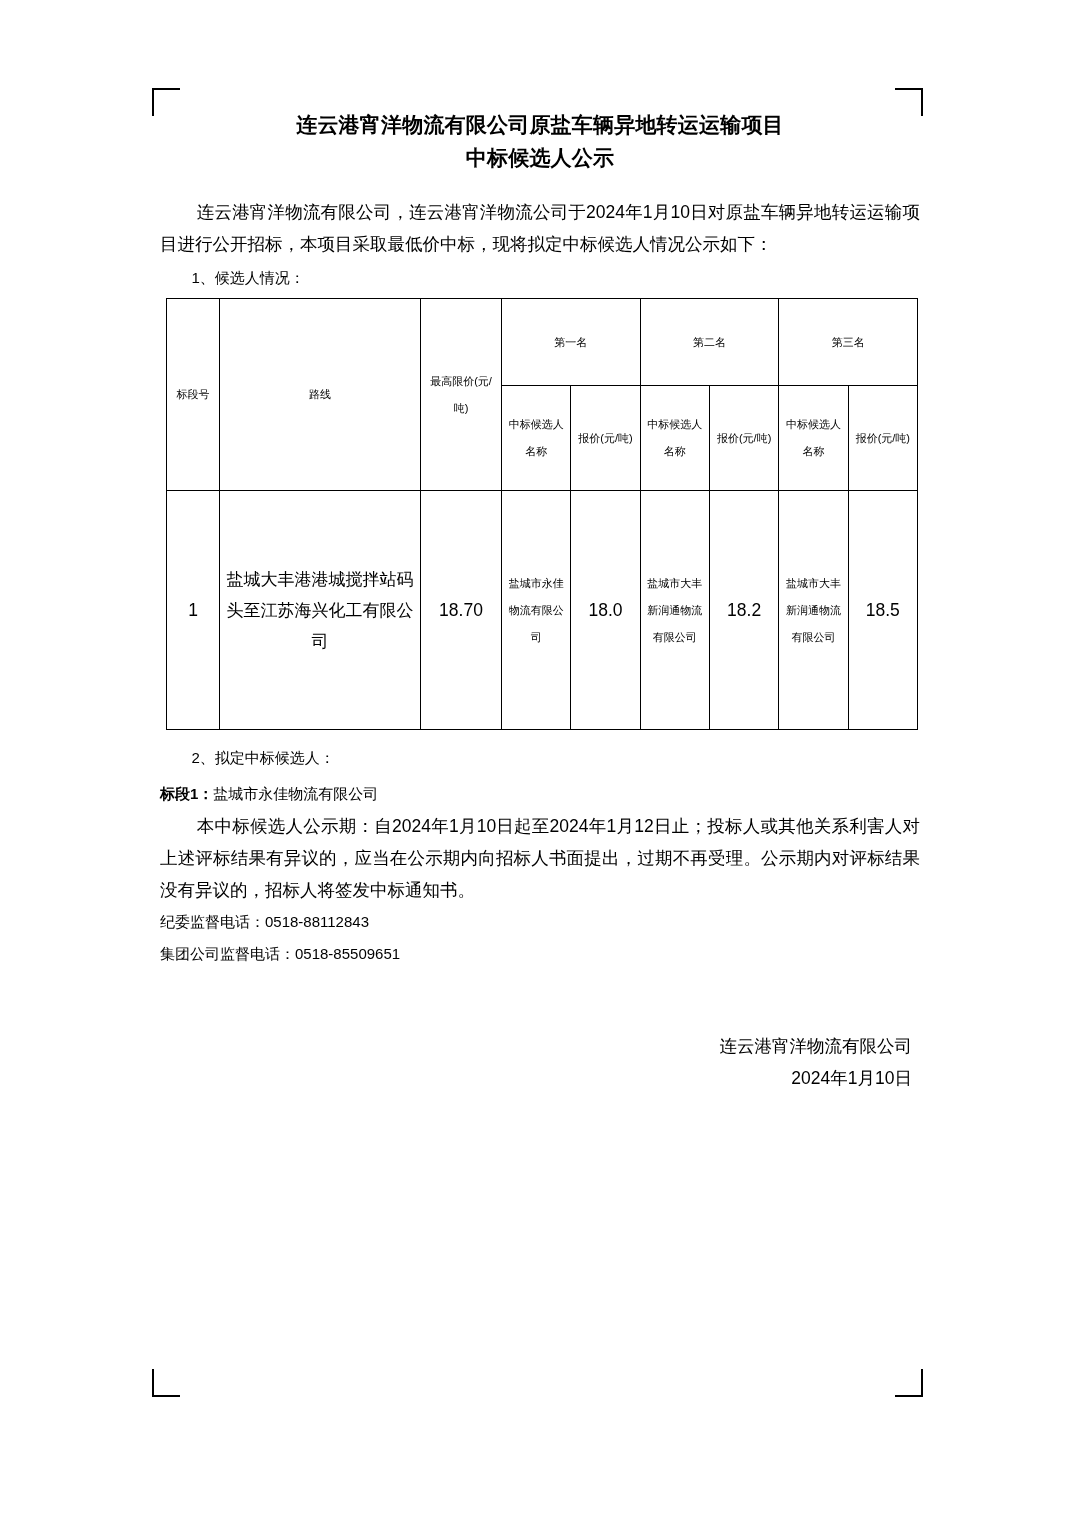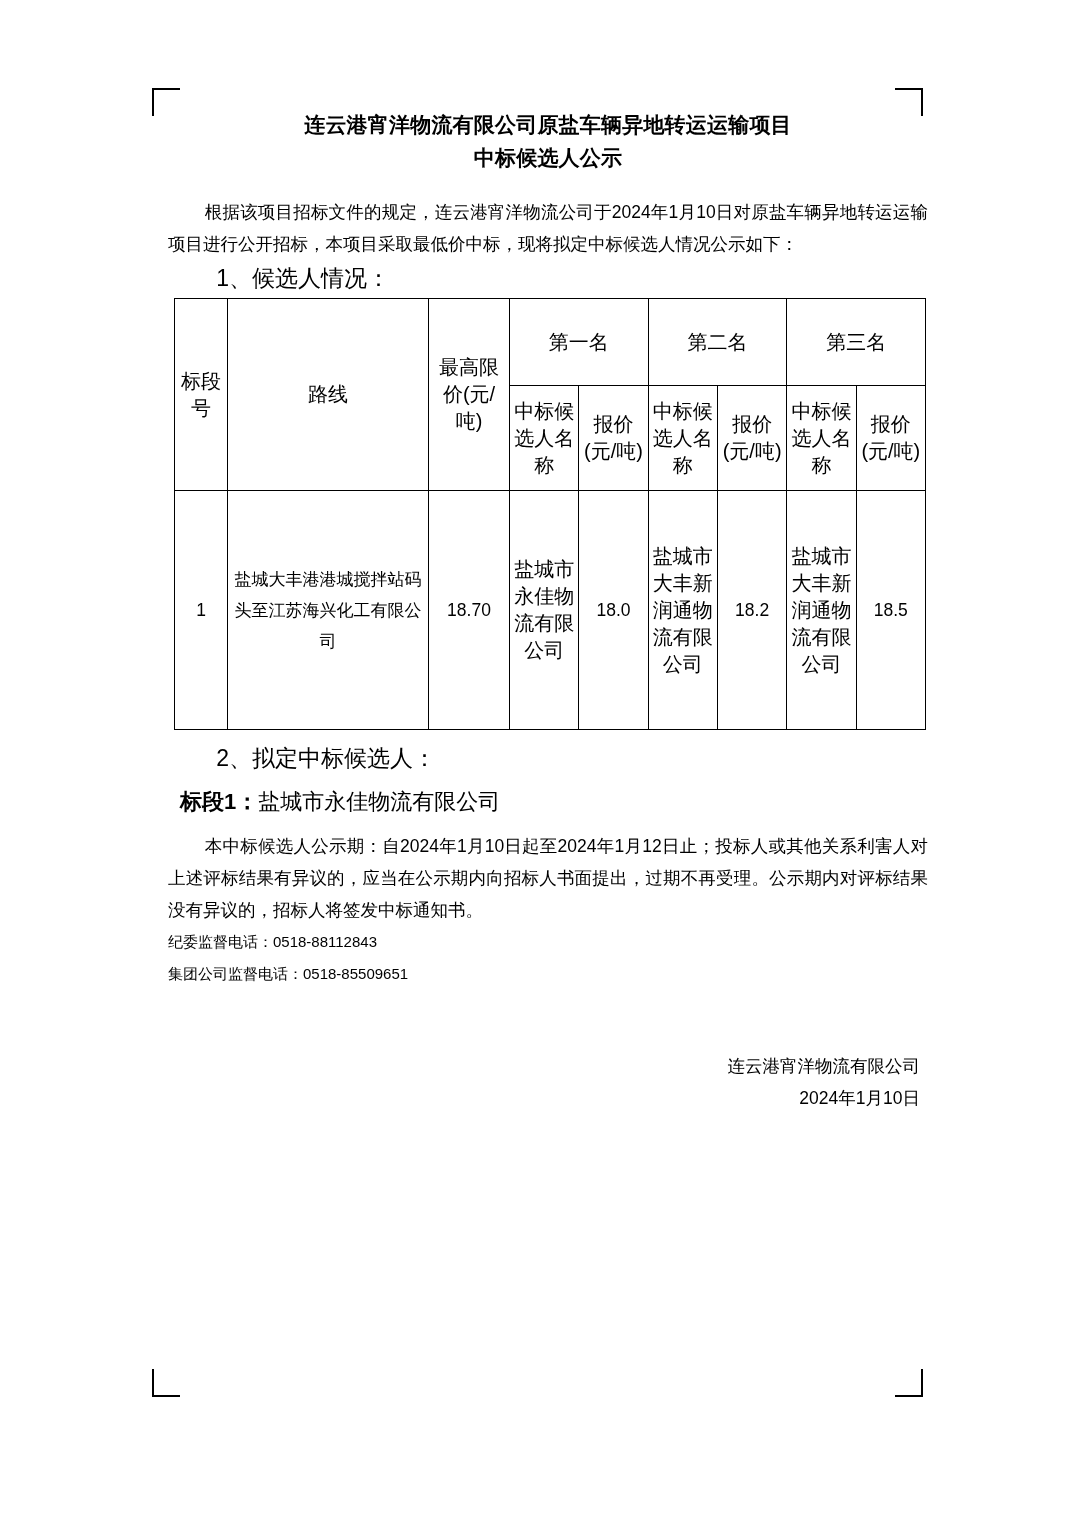--- a/index.html
+++ b/index.html
@@ -24,21 +24,21 @@
     width: 26px;
     height: 26px;
   }
   .crop.tl { left: 152px; top: 88px; border-left: 2px solid #000; border-top: 2px solid #000; }
   .crop.tr { left: 895px; top: 88px; border-right: 2px solid #000; border-top: 2px solid #000; }
   .crop.bl { left: 152px; top: 1369px; border-left: 2px solid #000; border-bottom: 2px solid #000; }
   .crop.br { left: 895px; top: 1369px; border-right: 2px solid #000; border-bottom: 2px solid #000; }
 
   .content {
     position: absolute;
-    left: 168px;
+    left: 160px;
     top: 100px;
     width: 760px;
   }
   .doc-title {
     text-align: center;
     font-size: 21px;
     font-weight: bold;
     line-height: 33px;
     letter-spacing: 0.2px;
     margin: 8px 0 0 0;
@@ -49,34 +49,34 @@
     text-align: justify;
     margin: 0;
   }
   .para.first {
     margin-top: 22px;
   }
   .indent2 {
     text-indent: 2.1em;
   }
   .section-label {
-    font-size: 23px;
+    font-size: 15px;
     line-height: 32px;
     text-indent: 2.1em;
     margin: 2px 0 4px 0;
   }
   table.bid {
     border-collapse: collapse;
     width: 752px;
     table-layout: fixed;
     margin: 0 0 0 6px;
   }
   table.bid td {
     border: 1.5px solid #000;
-    font-size: 20px;
+    font-size: 11px;
     line-height: 27px;
     text-align: center;
     vertical-align: middle;
     padding: 4px 2px;
     word-break: break-all;
   }
   .c-seg { width: 48px; }
   .c-route { width: 196px; }
   .c-cap { width: 76px; }
   .c-name { width: 76px; }
@@ -85,23 +85,23 @@
   .row-sub td { height: 96px; }
   .row-body td { height: 230px; }
   .row-body td.route { font-size: 17px; line-height: 31px; }
   .row-body td.price { font-size: 17.5px; }
   .row-body td.seg { font-size: 17.5px; }
   .bold { font-weight: bold; }
   .after-table {
     margin-top: 12px;
   }
   .lot-line {
-    font-size: 22px;
+    font-size: 15px;
     line-height: 32px;
-    margin: 12px;
+    margin: 0;
   }
   .tel-line {
     font-size: 15px;
     line-height: 32px;
     margin: 0;
   }
   .sign {
     margin-top: 60px;
     text-align: right;
     font-size: 17.5px;
@@ -119,21 +119,21 @@
   <div class="crop bl"></div>
   <div class="crop br"></div>
 
   <div class="content">
 
     <div class="doc-title">
       <div>连云港宵洋物流有限公司原盐车辆异地转运运输项目</div>
       <div>中标候选人公示</div>
     </div>
 
-    <p class="para first indent2">根据该项目招标文件的规定，连云港宵洋物流公司于2024年1月10日对原盐车辆异地转运运输项目进行公开招标，本项目采取最低价中标，现将拟定中标候选人情况公示如下：</p>
+    <p class="para first indent2">连云港宵洋物流有限公司，连云港宵洋物流公司于2024年1月10日对原盐车辆异地转运运输项目进行公开招标，本项目采取最低价中标，现将拟定中标候选人情况公示如下：</p>
 
     <div class="section-label">1、候选人情况：</div>
 
     <table class="bid">
       <tbody>
           <tr class="row-head">
         <td class="c-seg" rowspan="2">标段号</td>
         <td class="c-route" rowspan="2">路线</td>
         <td class="c-cap" rowspan="2">最高限价(元/吨)</td>
         <td colspan="2">第一名</td>

